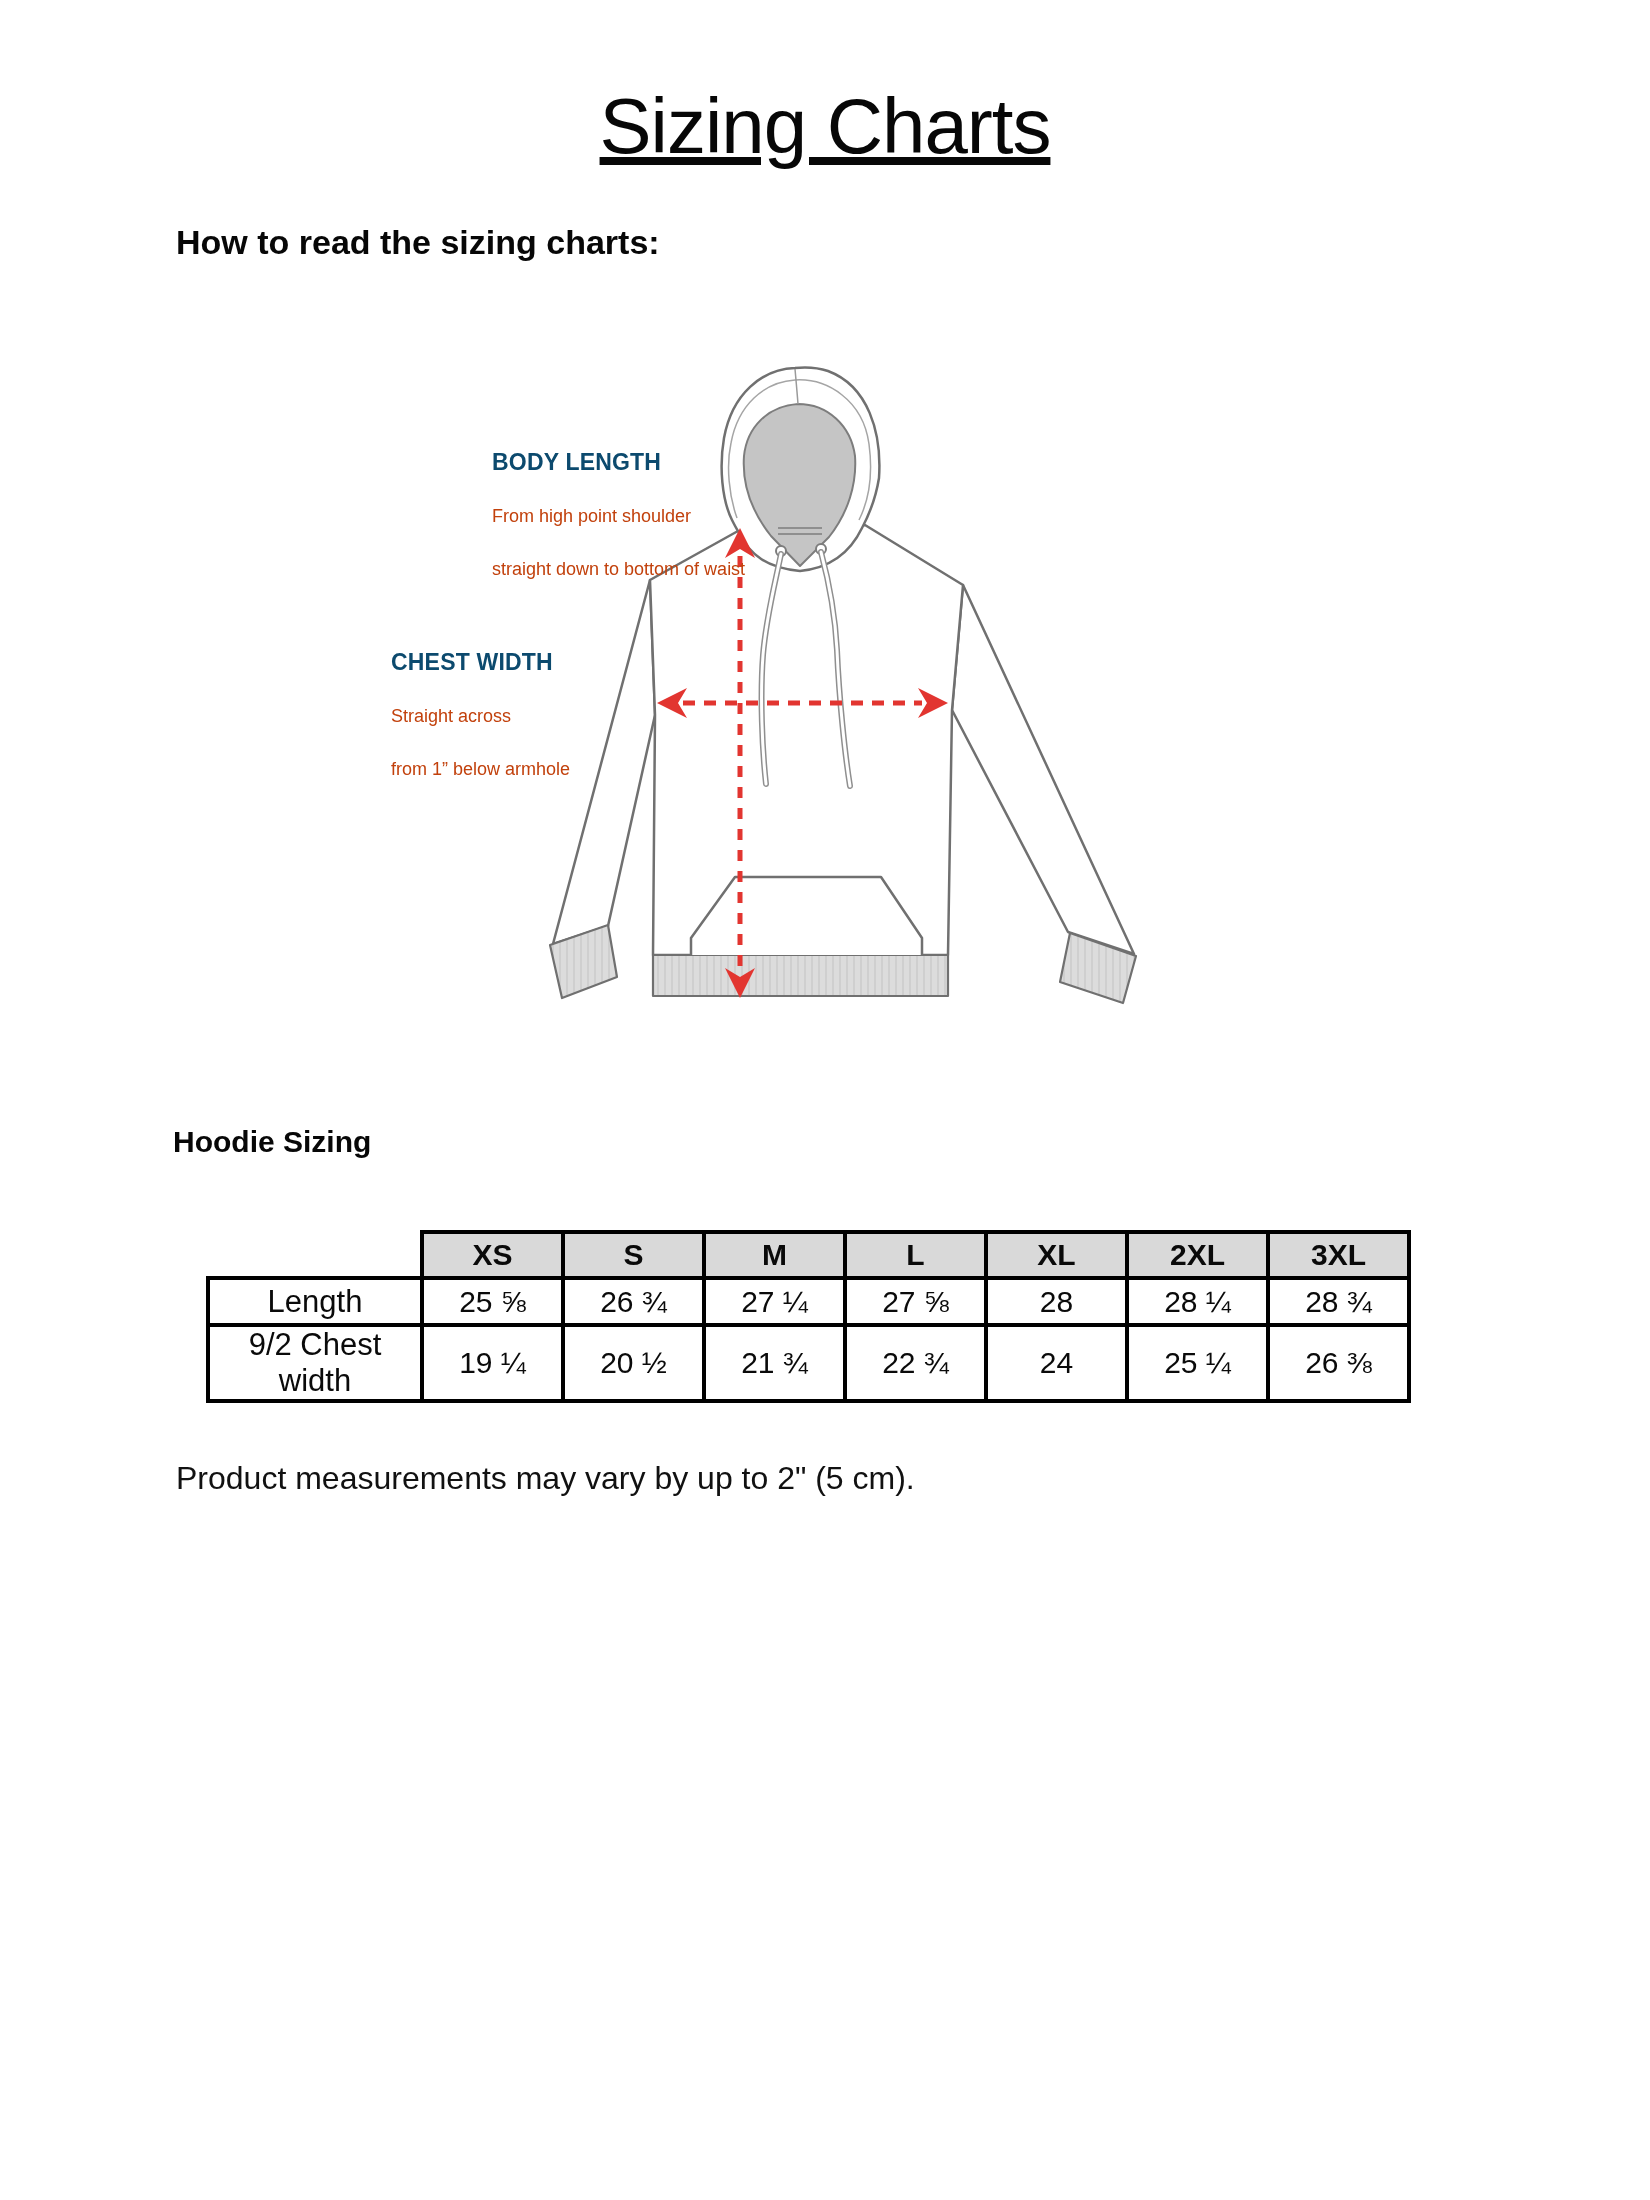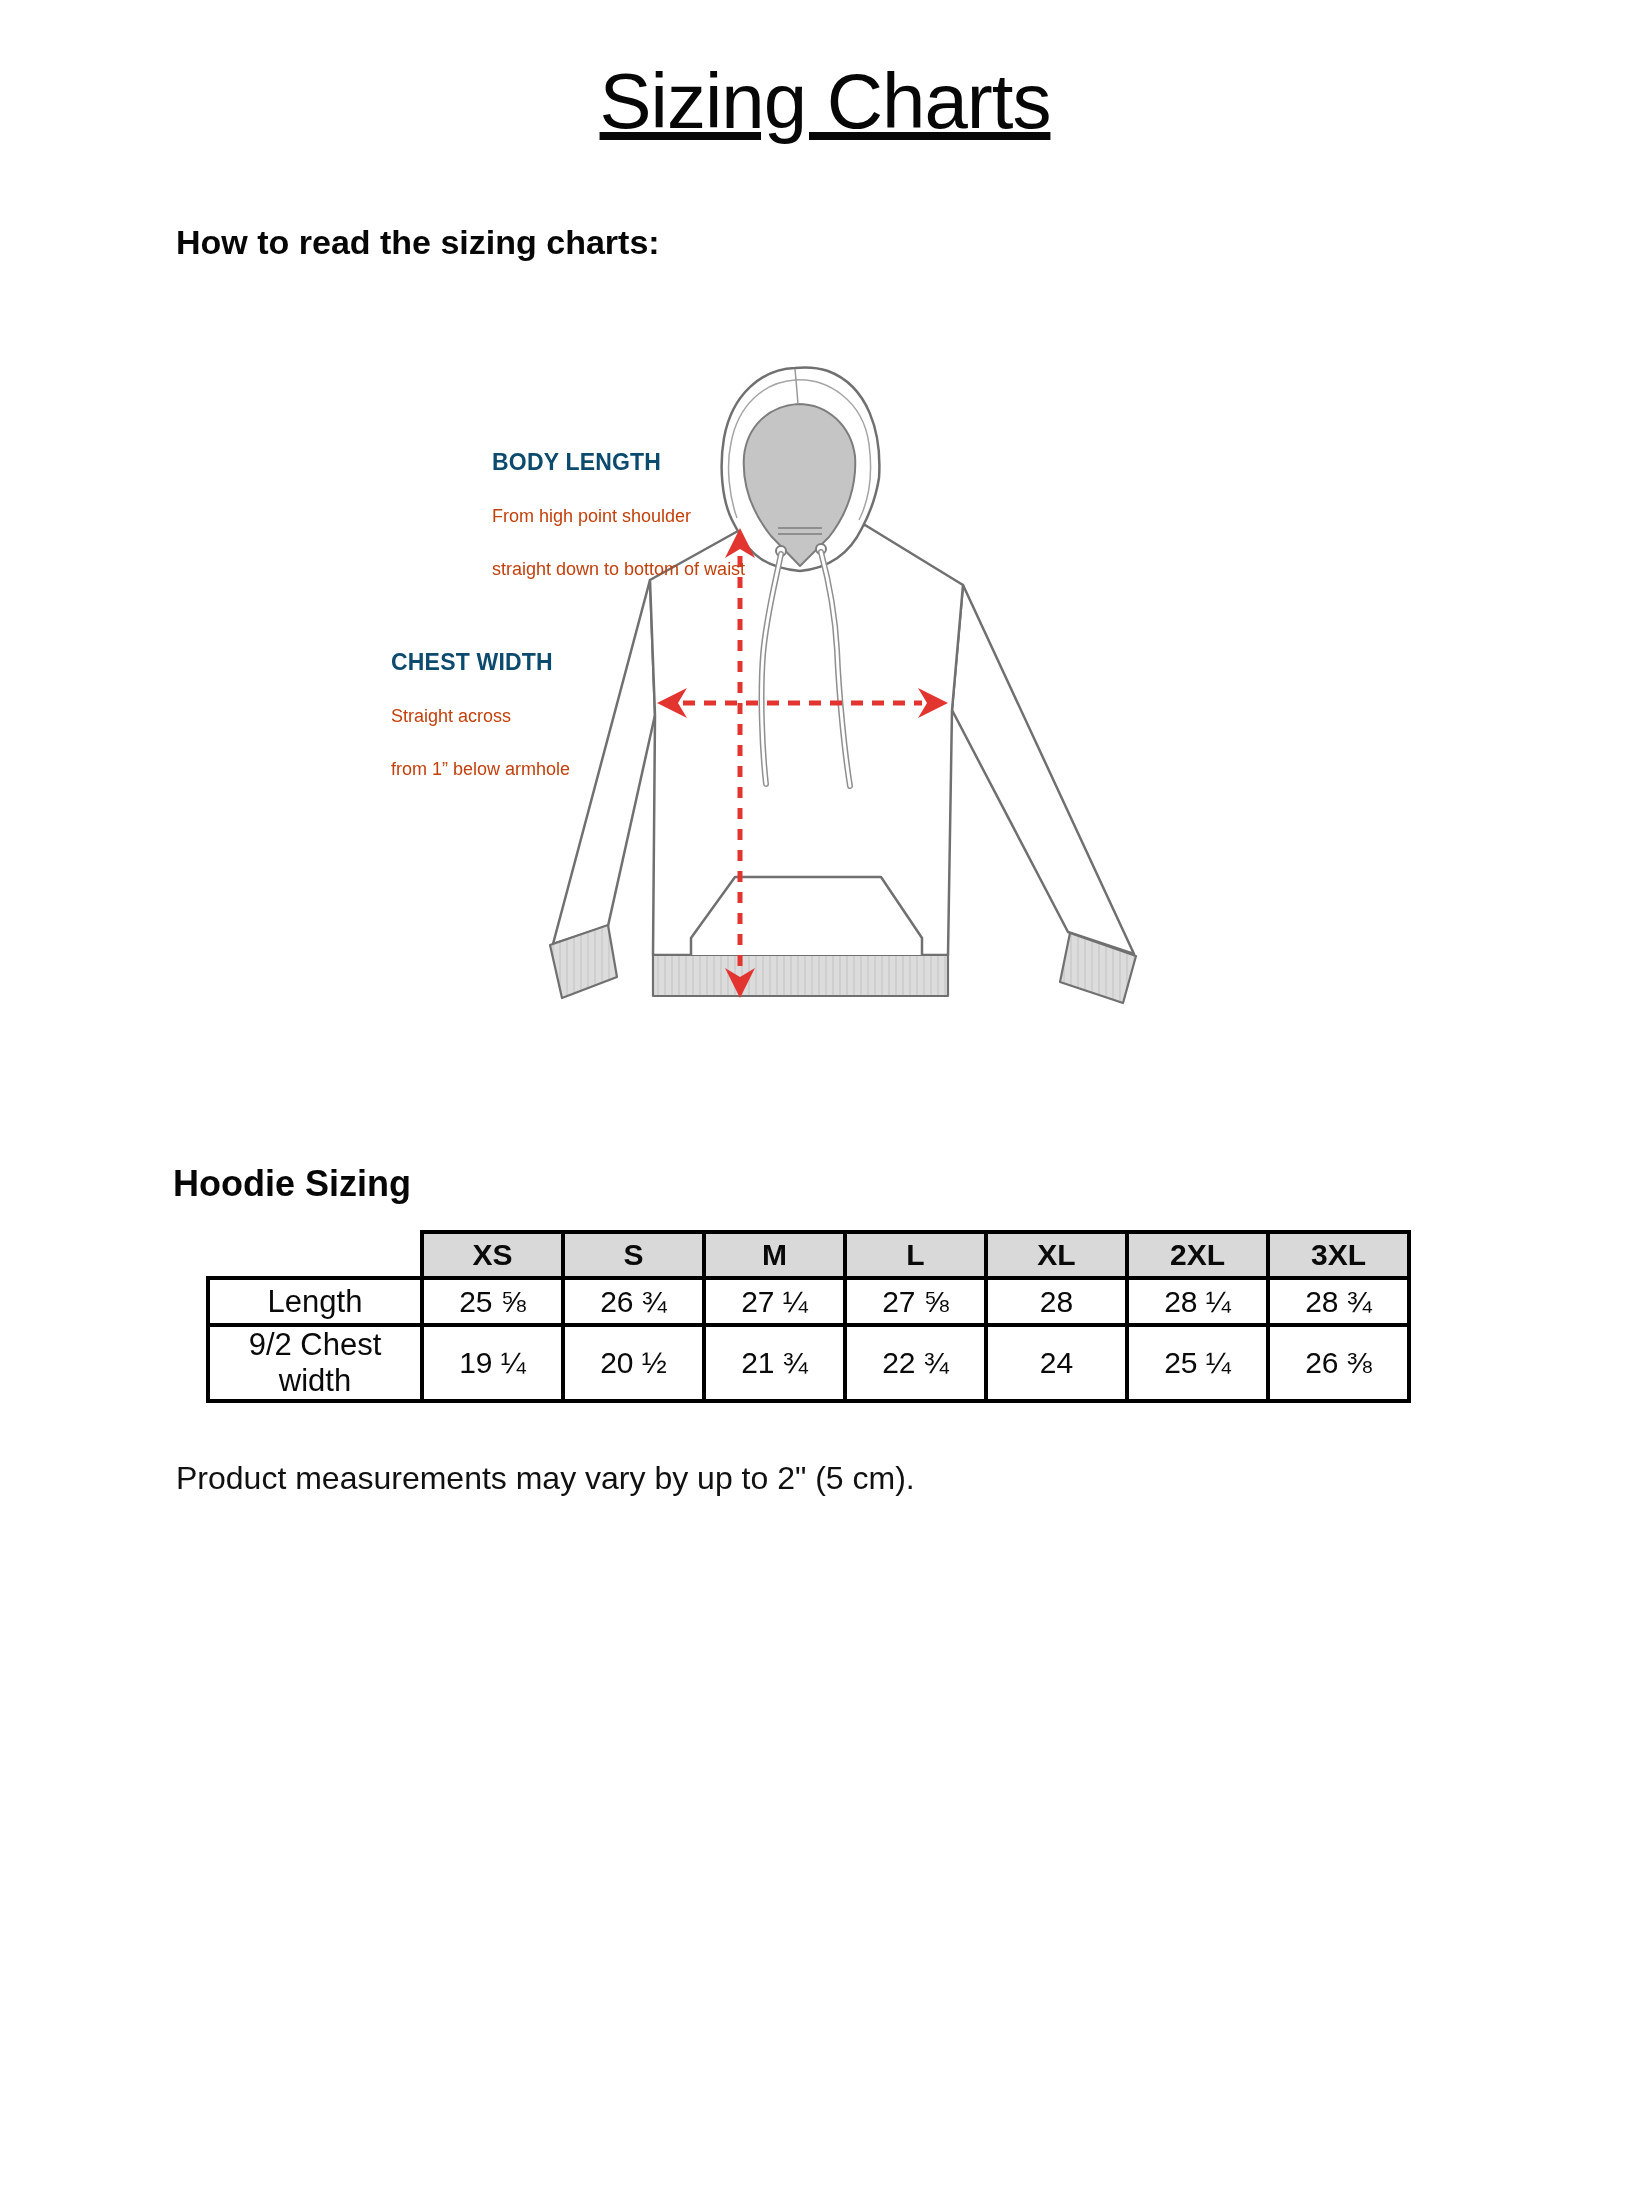--- a/index.html
+++ b/index.html
@@ -6,32 +6,32 @@
   html,body { background:#ffffff; }
   body {
     position:relative;
     width:1650px; height:2200px;
     font-family:"Liberation Sans", sans-serif;
     color:#0a0a0a;
     overflow:hidden;
   }
 
   
-  .title-wrap { position:absolute; top:56px; left:0; width:1650px; text-align:center; }
+  .title-wrap { position:absolute; top:81px; left:0; width:1650px; text-align:center; }
   .doc-title {
     display:inline-block;
     font-size:78px; font-weight:400; letter-spacing:-1px; color:#070707;
     text-decoration:underline;
     text-decoration-thickness:8px;
     text-underline-offset:4px;
   }
 
   
   .h-howto { position:absolute; left:176px; top:223px; font-size:34px; font-weight:bold; color:#070707;text-align:right; }
-  .h-sizing { position:absolute; left:173px; top:1163px; font-size:36px; font-weight:bold; color:#070707; }
+  .h-sizing { position:absolute; left:173px; top:1125px; font-size:30px; font-weight:bold; color:#070707; }
 
   
   .figure-svg { position:absolute; left:520px; top:360px; width:640px; height:650px; }
   .ann { position:absolute; }
   .ann-bl { left:492px; top:449px; width:260px; }
   .ann-cw { left:391px; top:649px; width:230px; }
   .ann-title { font-size:23px; font-weight:bold; color:#0c4a6e; margin-bottom:5px; letter-spacing:0.2px; }
   .ann-line { font-size:18px; line-height:25px; color:#c2410c;margin-top:28px; }
 
   

